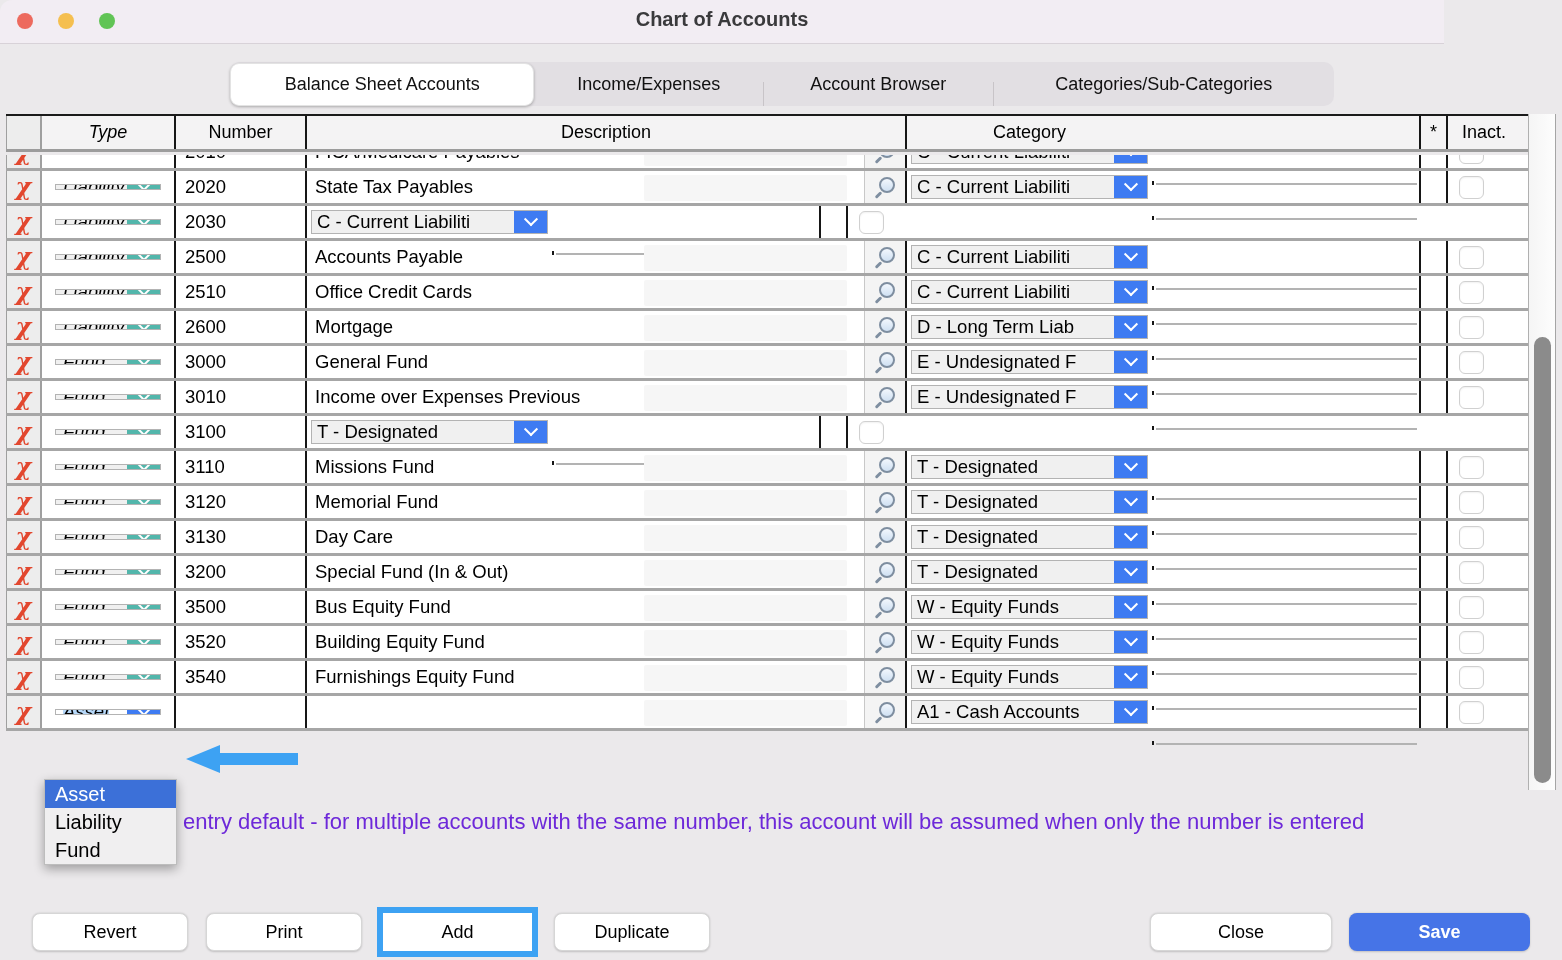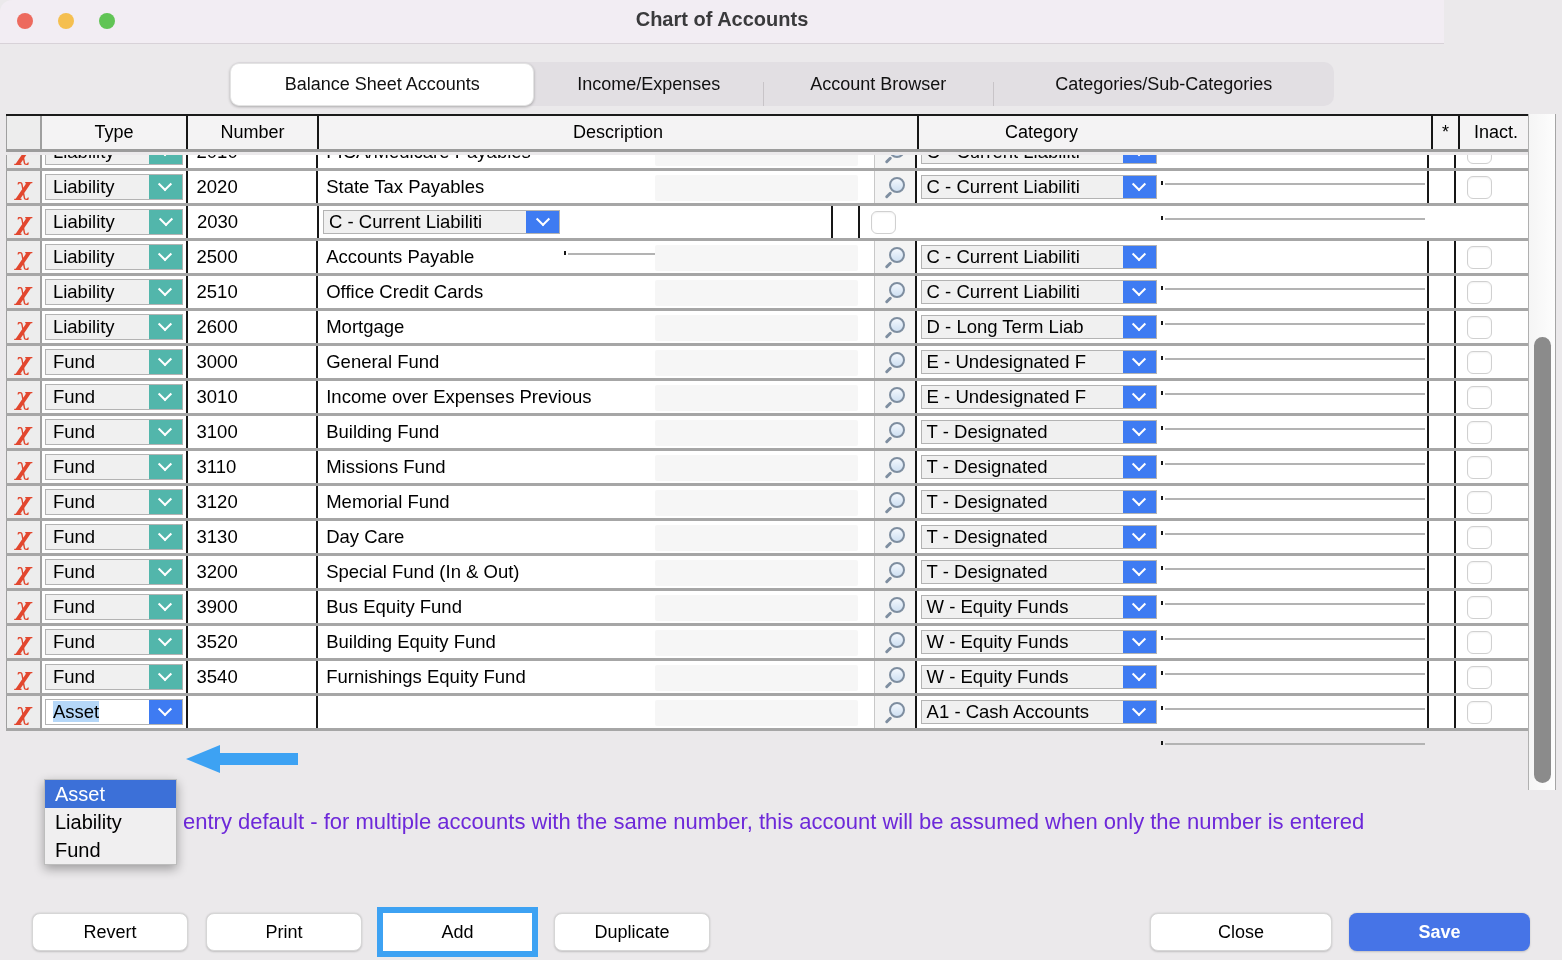--- a/index.html
+++ b/index.html
@@ -26,21 +26,21 @@
   .table{position:absolute;left:6px;top:114px;width:1550px;height:676px;}
   .thead{display:flex;height:38px;background:#f4f3f4;border-top:2px solid #1a1a1a;border-bottom:3px solid #9c9c9c;
          font-size:18px;color:#000;}
   .thead>div{display:flex;align-items:center;justify-content:center;height:100%;}
   .rows{position:absolute;left:0;top:41px;width:1522px;height:628px;overflow:hidden;}
   .row{display:flex;height:35px;border-bottom:3px solid #a6a6a6;background:#fff;font-size:18.5px;}
   .row.partial{margin-top:-19px;}
   .c-x{width:36px;background:#ededed;border-right:2px solid #9f9f9f;border-left:1px solid #9f9f9f;
        display:flex;align-items:center;justify-content:center;}
   .chi{font-family:"DejaVu Serif",serif;font-style:italic;font-weight:bold;font-size:24px;color:var(--c-delete-red);line-height:1;}
-  .c-type{width:144px;padding:3px;}
+  .c-type{width:132px;padding:13px;font-style:italic;}
   .field{height:100%;background:#f0f0f0;border:1px solid #b3b3b3;display:flex;align-items:center;overflow:hidden;}
   .field .ftext{flex:1;padding-left:7px;white-space:nowrap;overflow:hidden;}
   .dd-btn{width:33px;height:100%;flex:none;display:flex;align-items:center;justify-content:center;}
   .dd-teal{background:var(--c-type-dropdown-teal);} .dd-blue{background:var(--c-dropdown-blue);}
   .chev{width:10px;height:10px;border-right:2.5px solid #fff;border-bottom:2.5px solid #fff;
         transform:rotate(45deg) translate(-2px,-2px);}
   .c-num{width:131px;border-left:2px solid #161616;display:flex;align-items:center;padding-left:9px;}
   .c-desc{width:600px;border-left:2px solid #161616;position:relative;display:flex;align-items:center;padding-left:8px;}
   .desc-inset{position:absolute;left:337px;top:4px;width:203px;height:26px;background:#f6f6f6;border-radius:2px;}
   .mag-cell{position:absolute;right:0;top:0;height:100%;width:41px;background:#f4f4f4;border-left:1px solid #c8c8c8;
@@ -452,27 +452,20 @@
       <div class="field">
         <span class="ftext">Fund</span>
         <span class="dd-btn dd-teal">
               <span class="chev"></span>
             </span>
       </div>
     </div>
     <div class="c-num">
           <span>3100</span>
         </div>
-    <div class="c-desc">
-      <span>Building Fund</span>
-      <span class="desc-inset"></span>
-      <span class="mag-cell">
-            <span class="mag"></span>
-          </span>
-    </div>
     <div class="c-cat">
       <div class="field">
         <span class="ftext" style="padding-left:5px">T - Designated</span>
         <span class="dd-btn dd-blue">
               <span class="chev"></span>
             </span>
       </div>
     </div>
     <div class="c-sub">
       <div class="field">
@@ -665,21 +658,21 @@
         </div>
     <div class="c-type">
       <div class="field">
         <span class="ftext">Fund</span>
         <span class="dd-btn dd-teal">
               <span class="chev"></span>
             </span>
       </div>
     </div>
     <div class="c-num">
-          <span>3900</span>
+          <span>3500</span>
         </div>
     <div class="c-desc">
       <span>Bus Equity Fund</span>
       <span class="desc-inset"></span>
       <span class="mag-cell">
             <span class="mag"></span>
           </span>
     </div>
     <div class="c-cat">
       <div class="field">

